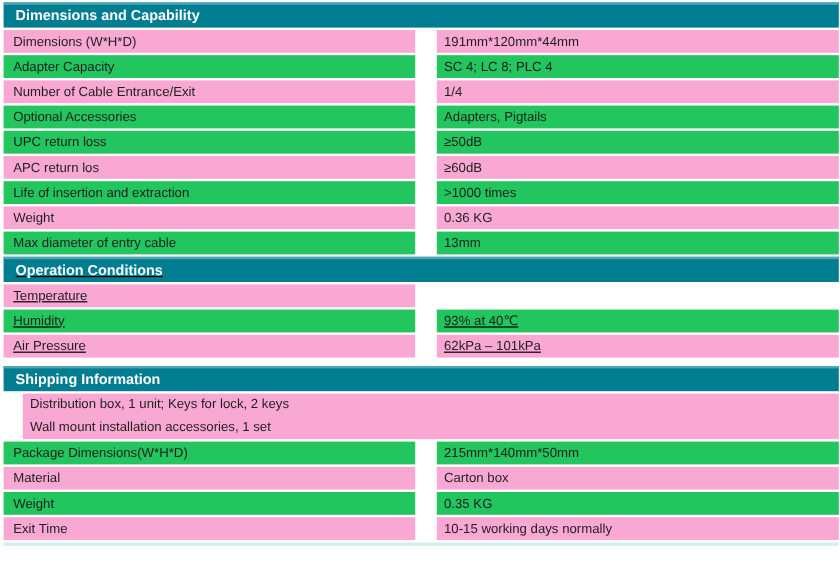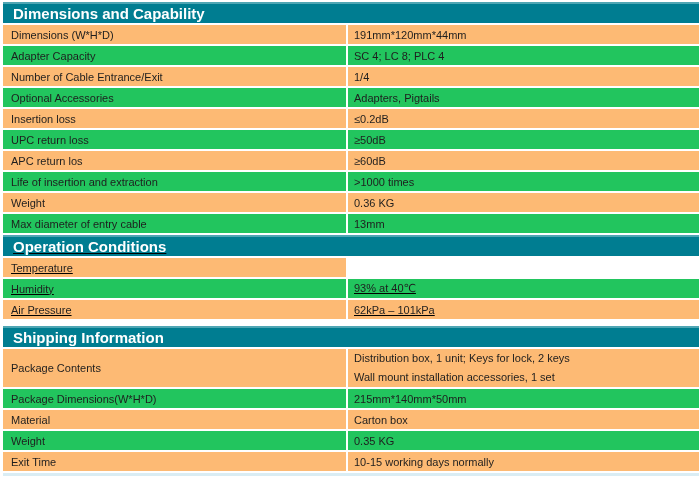--- a/index.html
+++ b/index.html
@@ -10,38 +10,38 @@
     font-family: "Liberation Sans", "DejaVu Sans", sans-serif;
     overflow: hidden;
   }
   .page { padding: 2px 1px 0 3px; }
 
   .sec-header {
     background: #007D91;
     border-top: 2px solid #4FA6B4;
     color: #ffffff;
     font-weight: bold;
-    font-size: 15px;
+    font-size: 12px;
     line-height: 17px;
     padding: 1px 0 1px 10px;
     margin-bottom: 2px;
   }
 
   .row { display: flex; margin-bottom: 2px; }
   .row > div {
     min-height: 19px;
     display: flex;
     align-items: center;
     font-size: 11px;
     color: #1E1E1E;
   }
   .cell-label { width: 343px; padding-left: 8px; margin-right: 2px; flex: none; }
-  .cell-value { flex: 1; padding-left: 6px; }
+  .cell-value { flex: 1; padding-left: 6px; margin-left: 16px; }
 
-  .dark  { background: #fdba74; text-align: right; }
+  .dark  { background: #f9a8d4; text-align: right; }
   .light { background: #22c55e; }
 
   .row.tall > div { min-height: 38px; }
   .row.tall .cell-value { flex-direction: column; align-items: flex-start; justify-content: center; }
   .vline { line-height: 19px; }
 
   .spec-0 { margin-bottom: 2px; }
   .spec-1 { margin-bottom: 7px; text-decoration: underline; }
 
   .bottom-strip { height: 3px; background: #DAEDF4; }
@@ -64,24 +64,20 @@
           <div class="cell-label light">Adapter Capacity</div>
           <div class="cell-value light">SC 4; LC 8; PLC 4</div>
         </div>
         <div class="row">
           <div class="cell-label dark">Number of Cable Entrance/Exit</div>
           <div class="cell-value dark">1/4</div>
         </div>
         <div class="row">
           <div class="cell-label light">Optional Accessories</div>
           <div class="cell-value light">Adapters, Pigtails</div>
-        </div>
-        <div class="row">
-          <div class="cell-label dark">Insertion loss</div>
-          <div class="cell-value dark">≤0.2dB</div>
         </div>
         <div class="row">
           <div class="cell-label light">UPC return loss</div>
           <div class="cell-value light">≥50dB</div>
         </div>
         <div class="row">
           <div class="cell-label dark">APC return los</div>
           <div class="cell-value dark">≥60dB</div>
         </div>
         <div class="row">
@@ -117,21 +113,20 @@
         </div>
       </div>
   </section>
 
   <section class="spec spec-2">
     <div class="sec-header">
       <span>Shipping Information</span>
     </div>
     <div class="rows">
         <div class="row tall">
-          <div class="cell-label dark">Package Contents</div>
           <div class="cell-value dark">
             <div class="vline">Distribution box, 1 unit; Keys for lock, 2 keys</div>
             <div class="vline">Wall mount installation accessories, 1 set</div>
           </div>
         </div>
         <div class="row">
           <div class="cell-label light">Package Dimensions(W*H*D)</div>
           <div class="cell-value light">215mm*140mm*50mm</div>
         </div>
         <div class="row">

